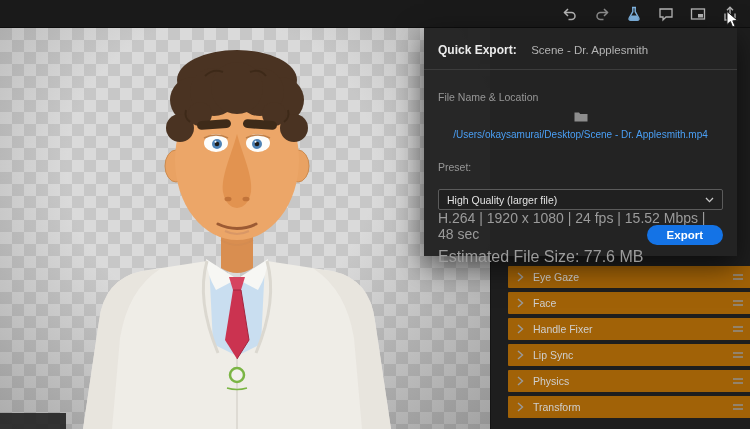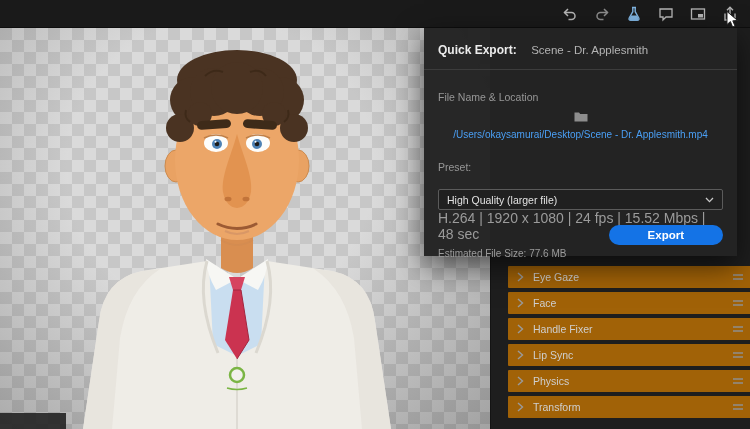--- a/index.html
+++ b/index.html
@@ -64,25 +64,25 @@
   .file-link {
     font-size:10px; color:#4a9ff5; cursor:pointer;
     white-space:nowrap; overflow:hidden; text-overflow:ellipsis;
   }
   .preset-select {
     margin-top:16px; height:21px; border:1px solid #5b5b5b; border-radius:2px;
     background:#202020; display:flex; align-items:center; justify-content:space-between;
     padding:0 8px; color:#e2e2e2; font-size:10.5px; cursor:pointer;
   }
   .info-line { font-size:14px; color:#9b9b9b; }
-  .estimate-line { margin-top:6px; font-size:10px; color:#9b9b9b; }
+  .estimate-line { margin-top:6px; font-size:16px; color:#9b9b9b; }
   .export-btn {
     position:absolute; right:14px; bottom:11px;
     background:#1473e6; color:#ffffff; font-size:11.5px; font-weight:bold;
-    border:none; border-radius:11px; padding:4px 39px; cursor:pointer;
+    border:none; border-radius:11px; padding:4px 20px; cursor:pointer;
     font-family:"Liberation Sans", sans-serif;
   }
 
   
   .cursor { position:absolute; left:726px; top:11px; z-index:9; pointer-events:none; }
 </style>
 </head>
 <body>
 
 <div class="app">

